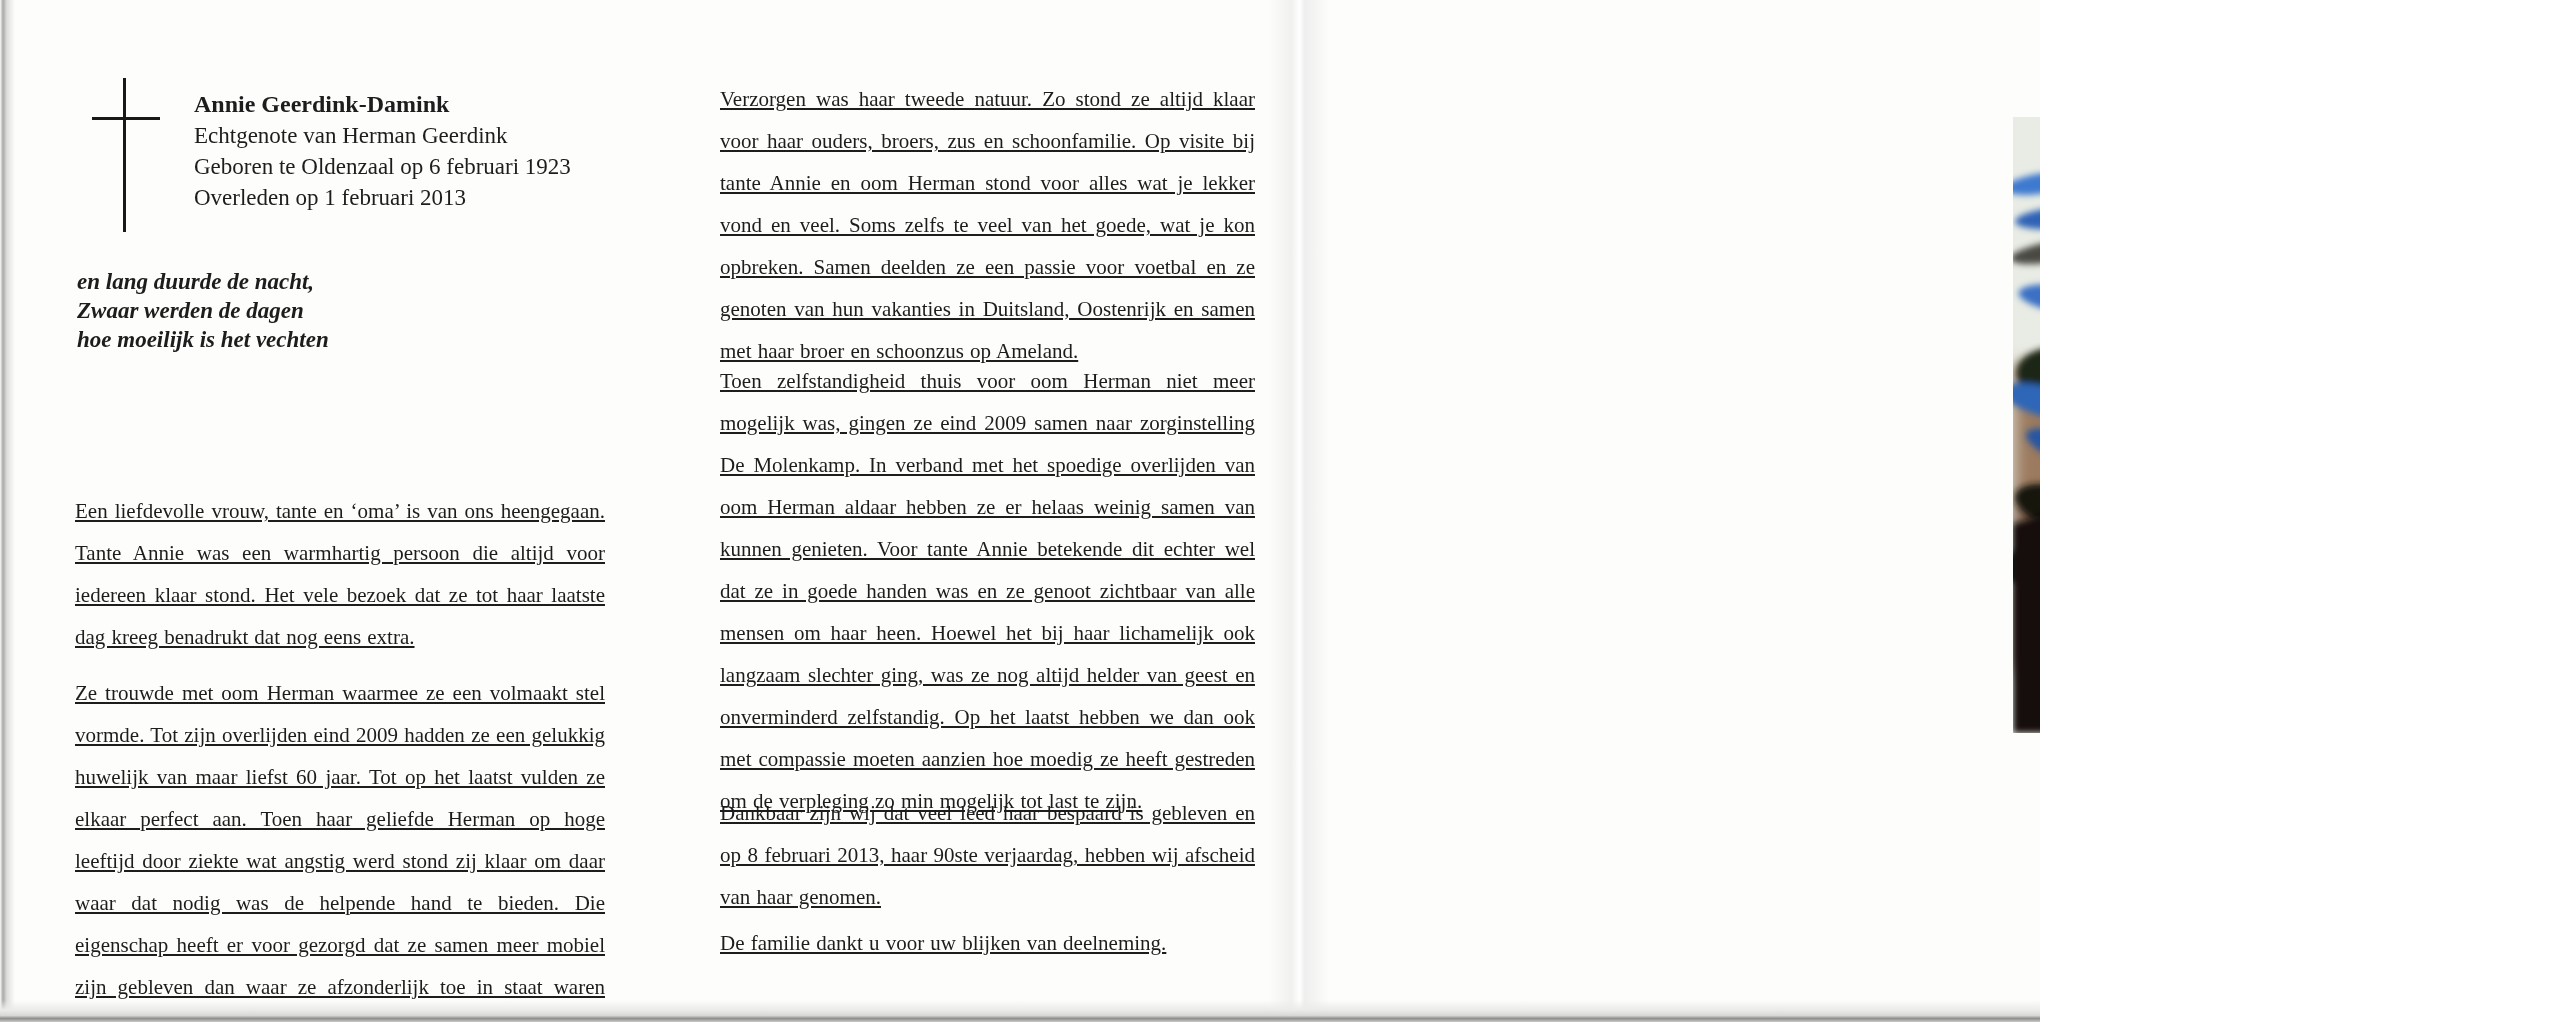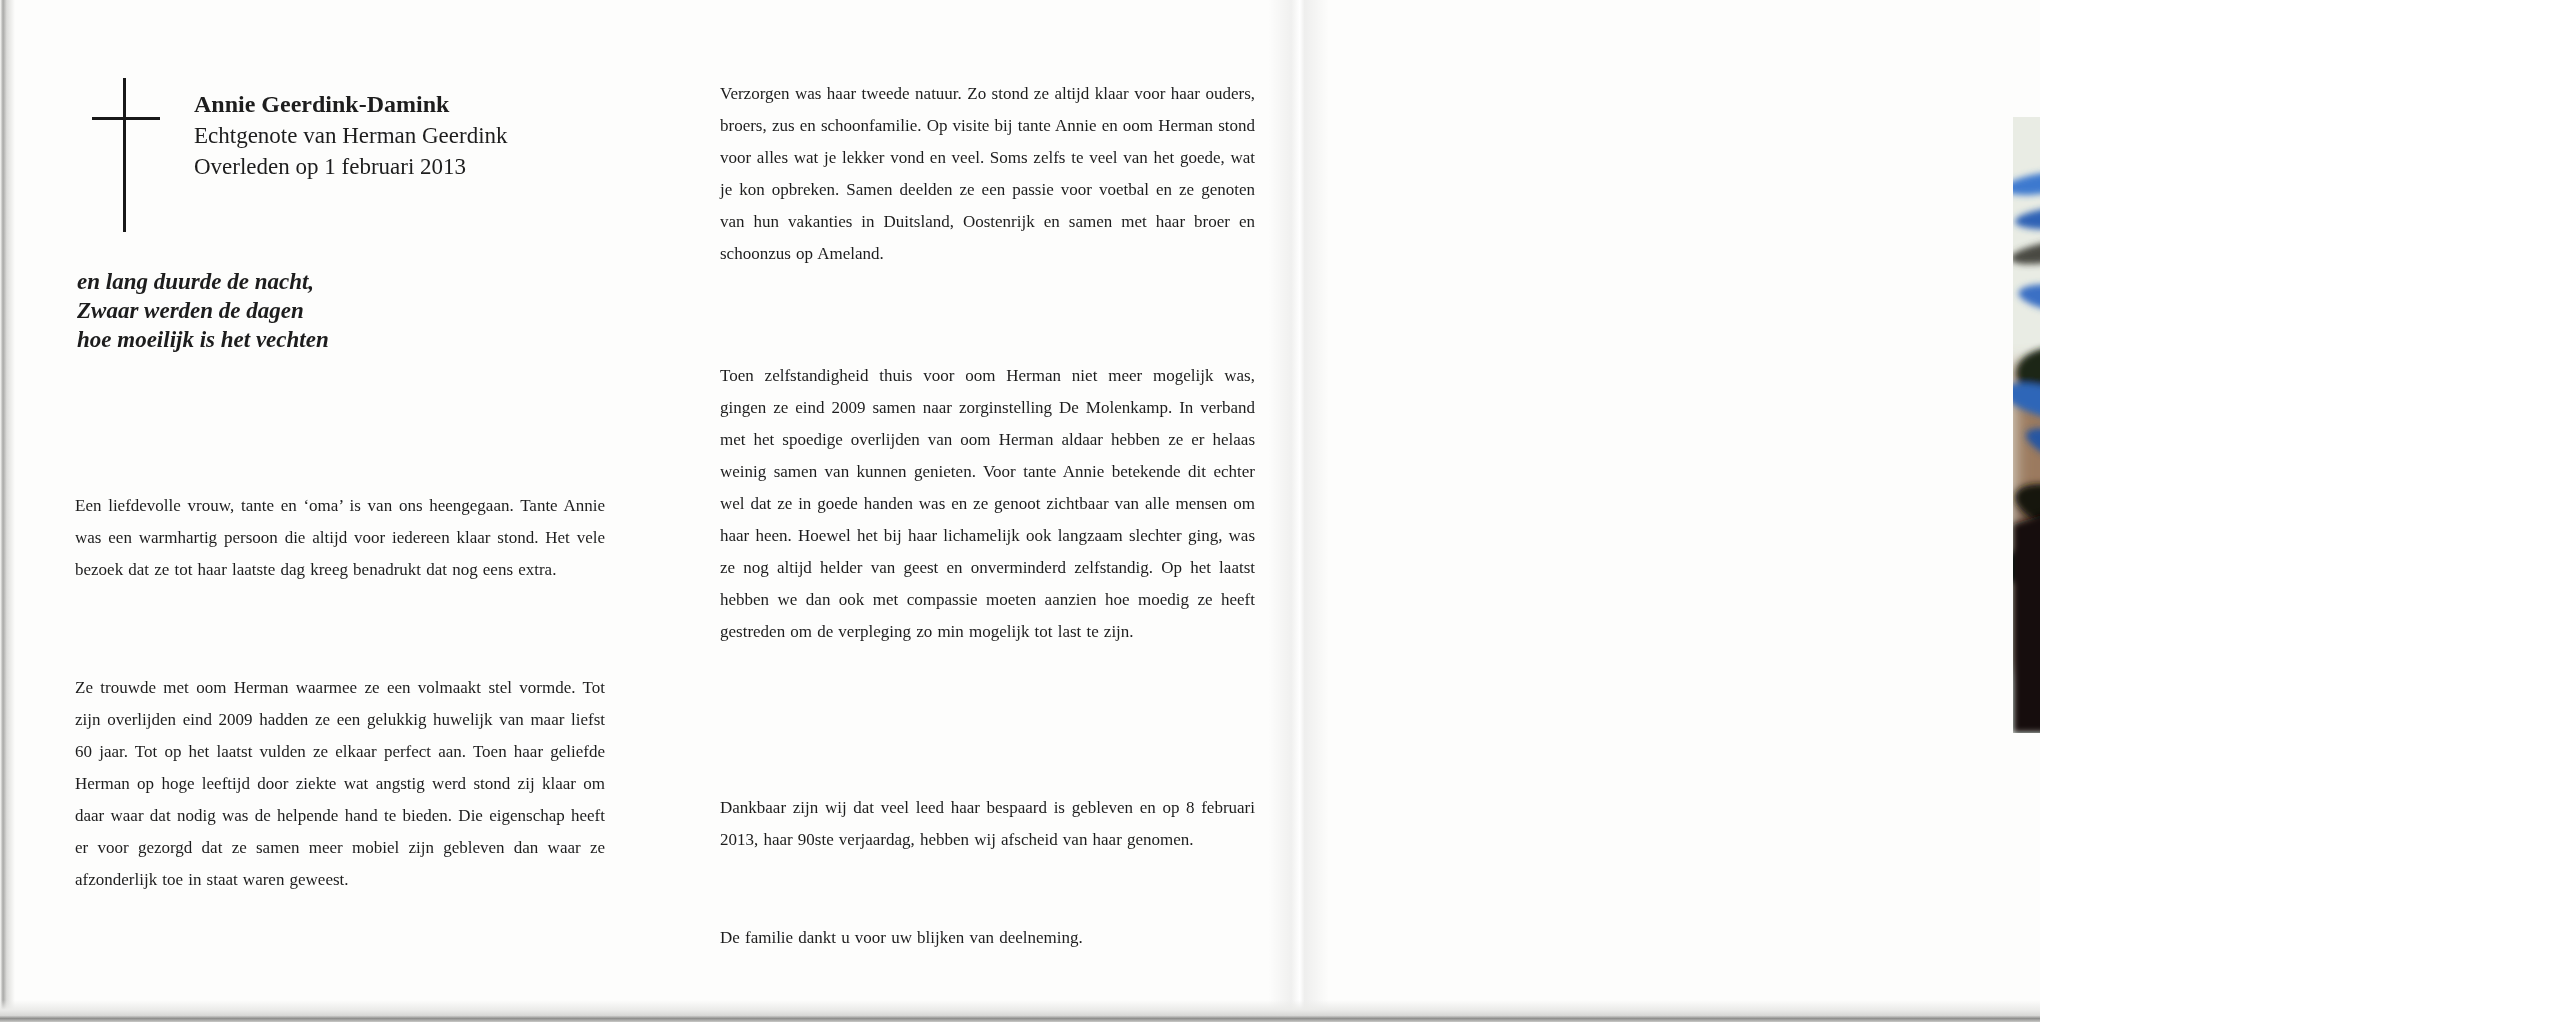--- a/index.html
+++ b/index.html
@@ -23,21 +23,21 @@
   }
   
   .cross { position:absolute; left:92px; top:78px; width:68px; height:154px; }
   .cross .v { position:absolute; left:31px; top:0; width:3.4px; height:154px; background:#191919; }
   .cross .h { position:absolute; left:0; top:39px; width:68px; height:3.4px; background:#191919; }
   
   .hdr { position:absolute; left:194px; top:89px; width:426px; font-size:23px; line-height:31px; }
   .hdr .name { font-weight:bold; font-size:24px; }
   .poem { position:absolute; left:77px; top:267px; width:477px;
           font-style:italic; font-weight:bold; font-size:23px; line-height:29px; }
-  .para { position:absolute; text-align:justify; font-size:17px; line-height:32px; word-spacing:0.9px; }
+  .para { position:absolute; text-align:justify; font-size:21px; line-height:42px; word-spacing:0.9px;text-decoration:underline; }
   .lcol { left:75px;  width:530px;margin-top:16px; }
   .mcol { left:720px; width:535px; }
   .p-l1 { top:474px; }
   .p-l2 { top:656px; }
   .p-m1 { top:78px; }
   .p-m2 { top:360px; }
   .p-m3 { top:792px; }
   .p-m4 { top:922px; }
   
   .photo { position:absolute; left:2013px; top:117px; width:483px; height:616px; }
@@ -52,20 +52,21 @@
 
   <div>
     <div class="cross">
       <div class="v"></div>
       <div class="h"></div>
     </div>
 
     <div class="hdr">
       <div class="name">Annie Geerdink-Damink</div>
       <div>Echtgenote van Herman Geerdink</div>
+      <div>Geboren te Oldenzaal op 6 februari 1923</div>
       <div>Overleden op 1 februari 2013</div>
     </div>
 
     <div class="poem">
       <div>en lang duurde de nacht,</div>
       <div>Zwaar werden de dagen</div>
       <div>hoe moeilijk is het vechten</div>
     </div>
 
     <div class="para lcol p-l1">Een liefdevolle vrouw, tante en ‘oma’ is van ons heengegaan. Tante Annie was een warmhartig persoon die altijd voor iedereen klaar stond. Het vele bezoek dat ze tot haar laatste dag kreeg benadrukt dat nog eens extra.</div>

